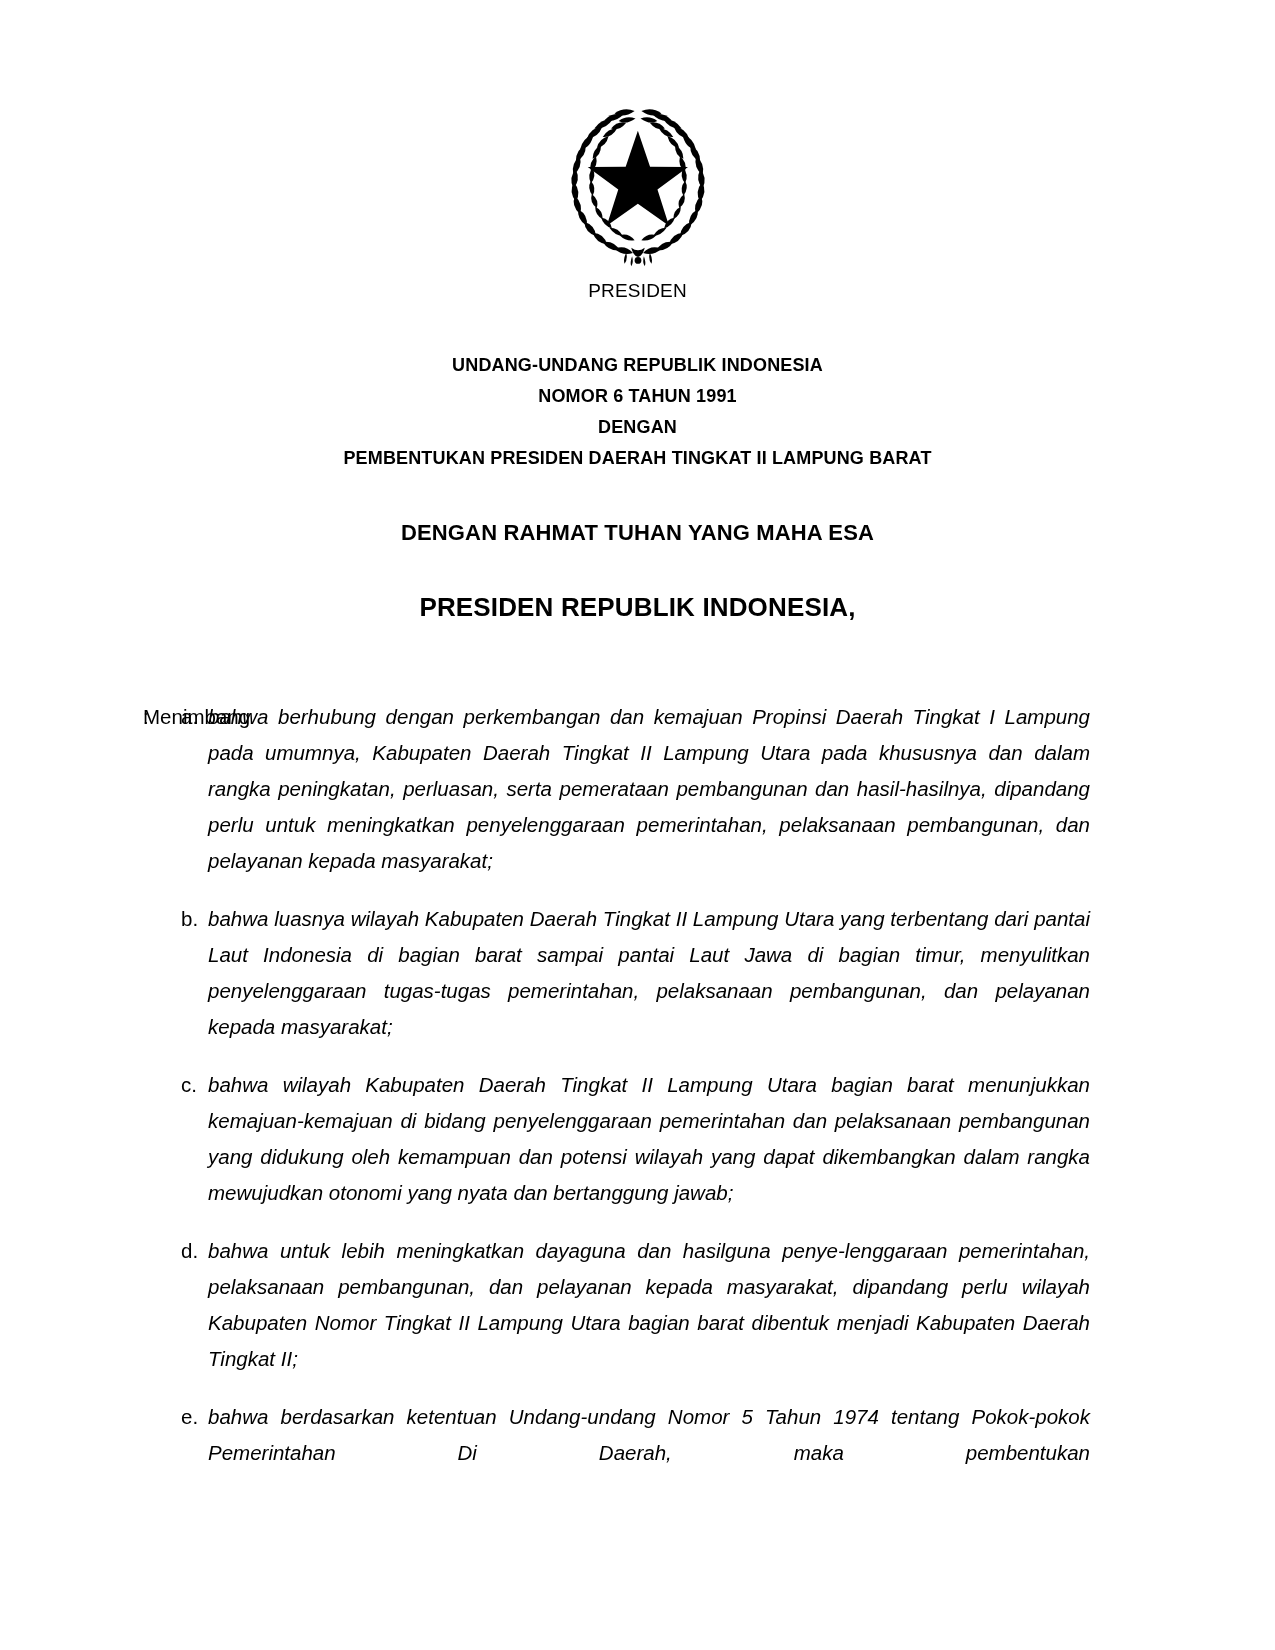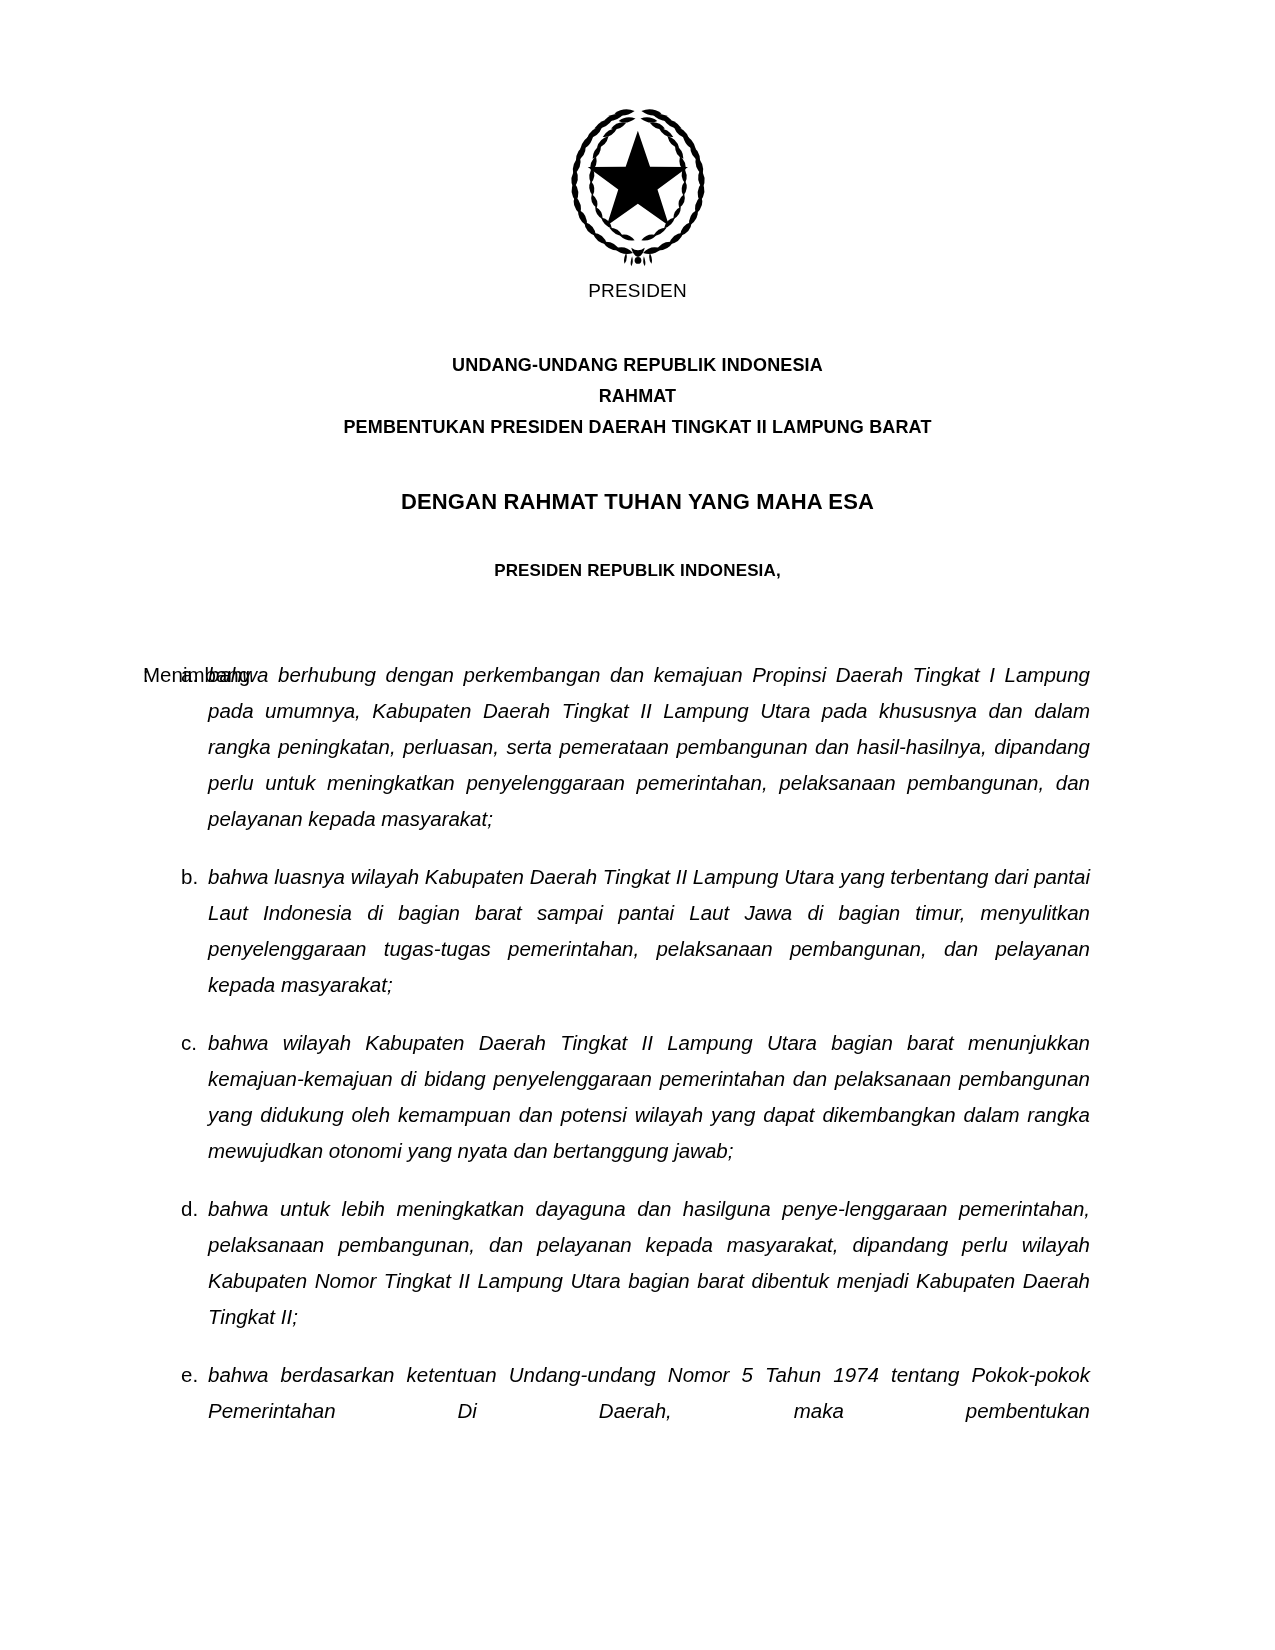--- a/index.html
+++ b/index.html
@@ -60,21 +60,21 @@
   .rahmat {
     text-align: center;
     font-weight: bold;
     font-size: 22px;
     letter-spacing: 0.15px;
     margin-top: 46px;
   }
   .presiden-ri {
     text-align: center;
     font-weight: bold;
-    font-size: 17px;
+    font-size: 26px;
     letter-spacing: 0.15px;
     margin-top: 46px;
   }
 
   
   .considerations {
     margin-top: 76px;
     font-size: 20.5px;
     line-height: 36px;
   }
@@ -217,21 +217,22 @@
       </g>
     </svg>
   </div>
 
   <div class="institution">
     <div>PRESIDEN</div>
   </div>
 
   <div class="title-block">
     <span class="t-line">UNDANG-UNDANG REPUBLIK INDONESIA</span>
-    <span class="t-line">RAHMAT</span>
+    <span class="t-line">NOMOR 6 TAHUN 1991</span>
+    <span class="t-line">DENGAN</span>
     <span class="t-line">PEMBENTUKAN PRESIDEN DAERAH TINGKAT II LAMPUNG BARAT</span>
   </div>
 
   <div class="rahmat">DENGAN RAHMAT TUHAN YANG MAHA ESA</div>
 
   <div class="presiden-ri">PRESIDEN REPUBLIK INDONESIA,</div>
 
   <div class="considerations">
     <div class="cons-row">
       <div class="cons-label">

